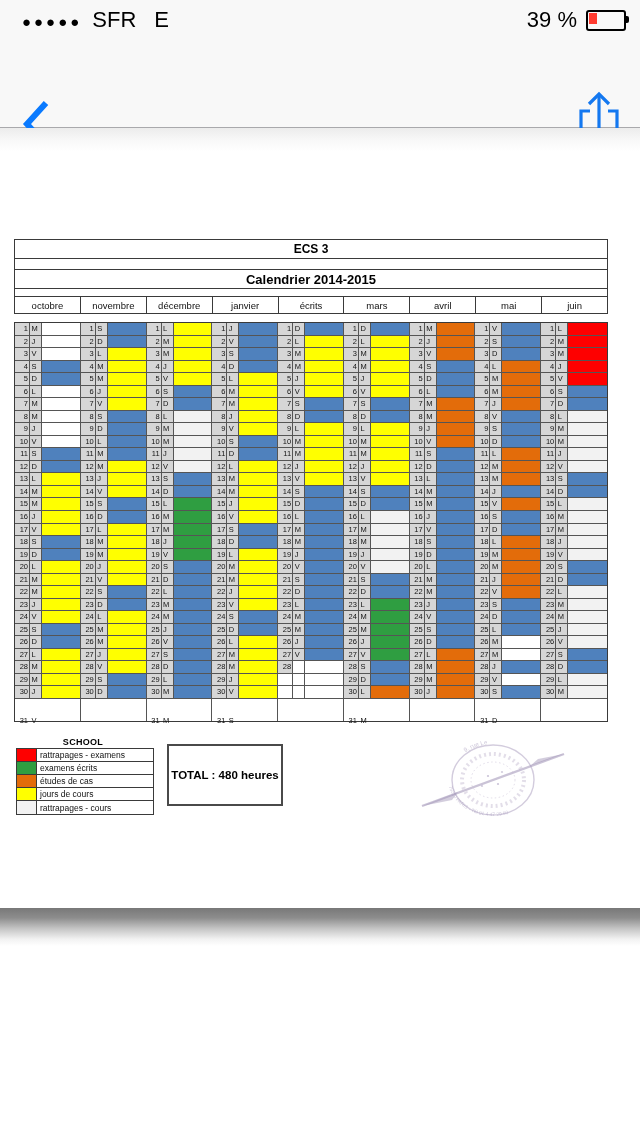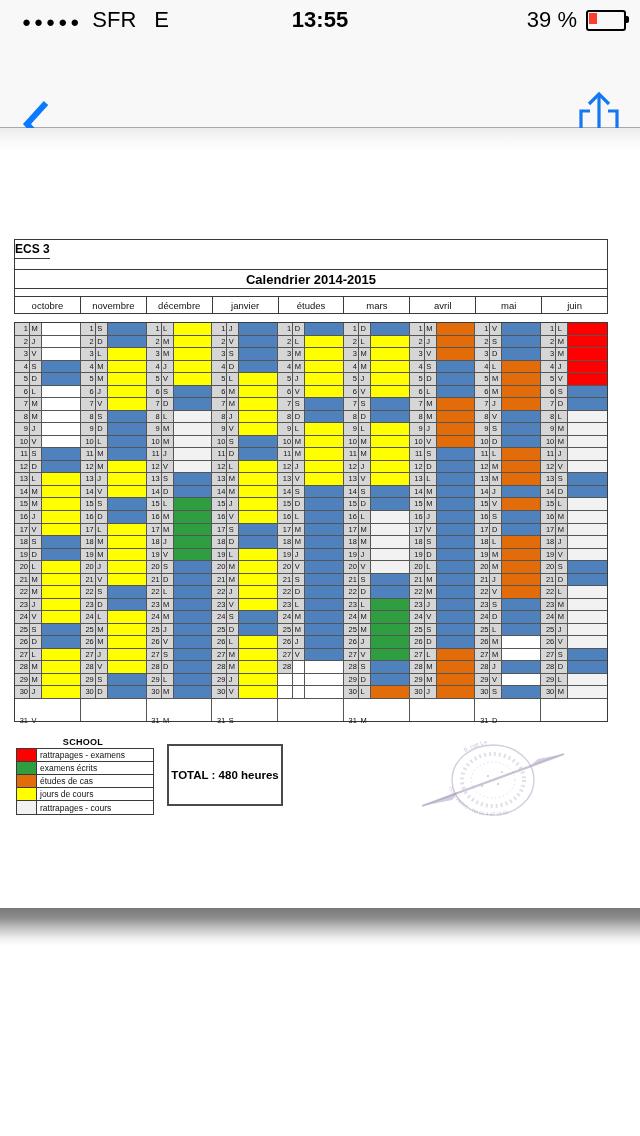--- a/index.html
+++ b/index.html
@@ -39,21 +39,21 @@
     background:linear-gradient(180deg,#ececec 0%,#f9f9f9 55%,#ffffff 100%);}
   .page-separator{position:absolute;left:0;top:780px;width:640px;height:38px;
     background:linear-gradient(180deg,#787878 0%,#8d8d8d 26%,#c6c6c6 55%,#f2f2f2 82%,#ffffff 100%);}
   
   .hdr-block{position:absolute;left:14px;top:111px;width:594px;border:1px solid #3a3a3a;box-sizing:border-box;background:#fff;}
   .hdr-rowA{display:flex;height:29px;}
   .logo-cell{width:134px;box-sizing:border-box;border-right:1px solid #3a3a3a;background:#2e6da4;
     display:flex;align-items:center;padding-left:6px;gap:4px;}
   .logo-ecs{color:#fff;font-size:21px;font-weight:bold;letter-spacing:1px;line-height:1;}
   .logo-sub{color:#e8eef5;font-size:4.5px;letter-spacing:1.1px;line-height:1.35;white-space:pre-line;}
-  .hdr-rowA-right{flex:1;display:flex;flex-direction:row;}
+  .hdr-rowA-right{flex:1;display:flex;flex-direction:column;}
   .hdr-ecs3{height:19px;box-sizing:border-box;border-bottom:1px solid #3a3a3a;
     display:flex;align-items:center;justify-content:center;font-size:12px;font-weight:bold;}
   .hdr-ecs3-sub{flex:1;}
   .hdr-rowB{height:20px;box-sizing:border-box;border-top:1px solid #3a3a3a;border-bottom:1px solid #3a3a3a;
     display:flex;align-items:center;justify-content:center;font-size:13px;font-weight:bold;}
   .hdr-rowC{height:8px;box-sizing:border-box;border-bottom:1px solid #3a3a3a;}
   .hdr-rowD{height:16px;display:flex;}
   .month-name{flex:1;box-sizing:border-box;border-right:1px solid #3a3a3a;
     display:flex;align-items:center;justify-content:center;font-size:9.5px;color:#111;}
   .month-name:last-child{border-right:none;}
@@ -86,21 +86,20 @@
 </style>
 </head>
 <body>
 
 <div class="status-bar">
   <div class="sb-left">
     <span class="sb-dots">●●●●●</span>
     <span class="sb-carrier">SFR</span>
     <span class="sb-net">E</span>
   </div>
-  <div class="sb-time">13:55</div>
   <div class="sb-right">
     <span class="sb-batt-pct">39 %</span>
     <span class="battery">
       <span class="fill"></span>
         <span class="nub"></span>
     </span>
   </div>
 </div>
 
 <div class="nav-bar">
@@ -130,21 +129,21 @@
           <div class="hdr-ecs3-sub"></div>
         </div>
       </div>
       <div class="hdr-rowB">Calendrier 2014-2015</div>
       <div class="hdr-rowC"></div>
       <div class="hdr-rowD" id="month-row">
           <div class="month-name">octobre</div>
           <div class="month-name">novembre</div>
           <div class="month-name">décembre</div>
           <div class="month-name">janvier</div>
-          <div class="month-name">études</div>
+          <div class="month-name">écrits</div>
           <div class="month-name">mars</div>
           <div class="month-name">avril</div>
           <div class="month-name">mai</div>
           <div class="month-name">juin</div>
         </div>
     </div>
 
     <div class="cal-grid" id="cal-grid">
         <div class="cal-month-col">
           <div class="cal-row">

